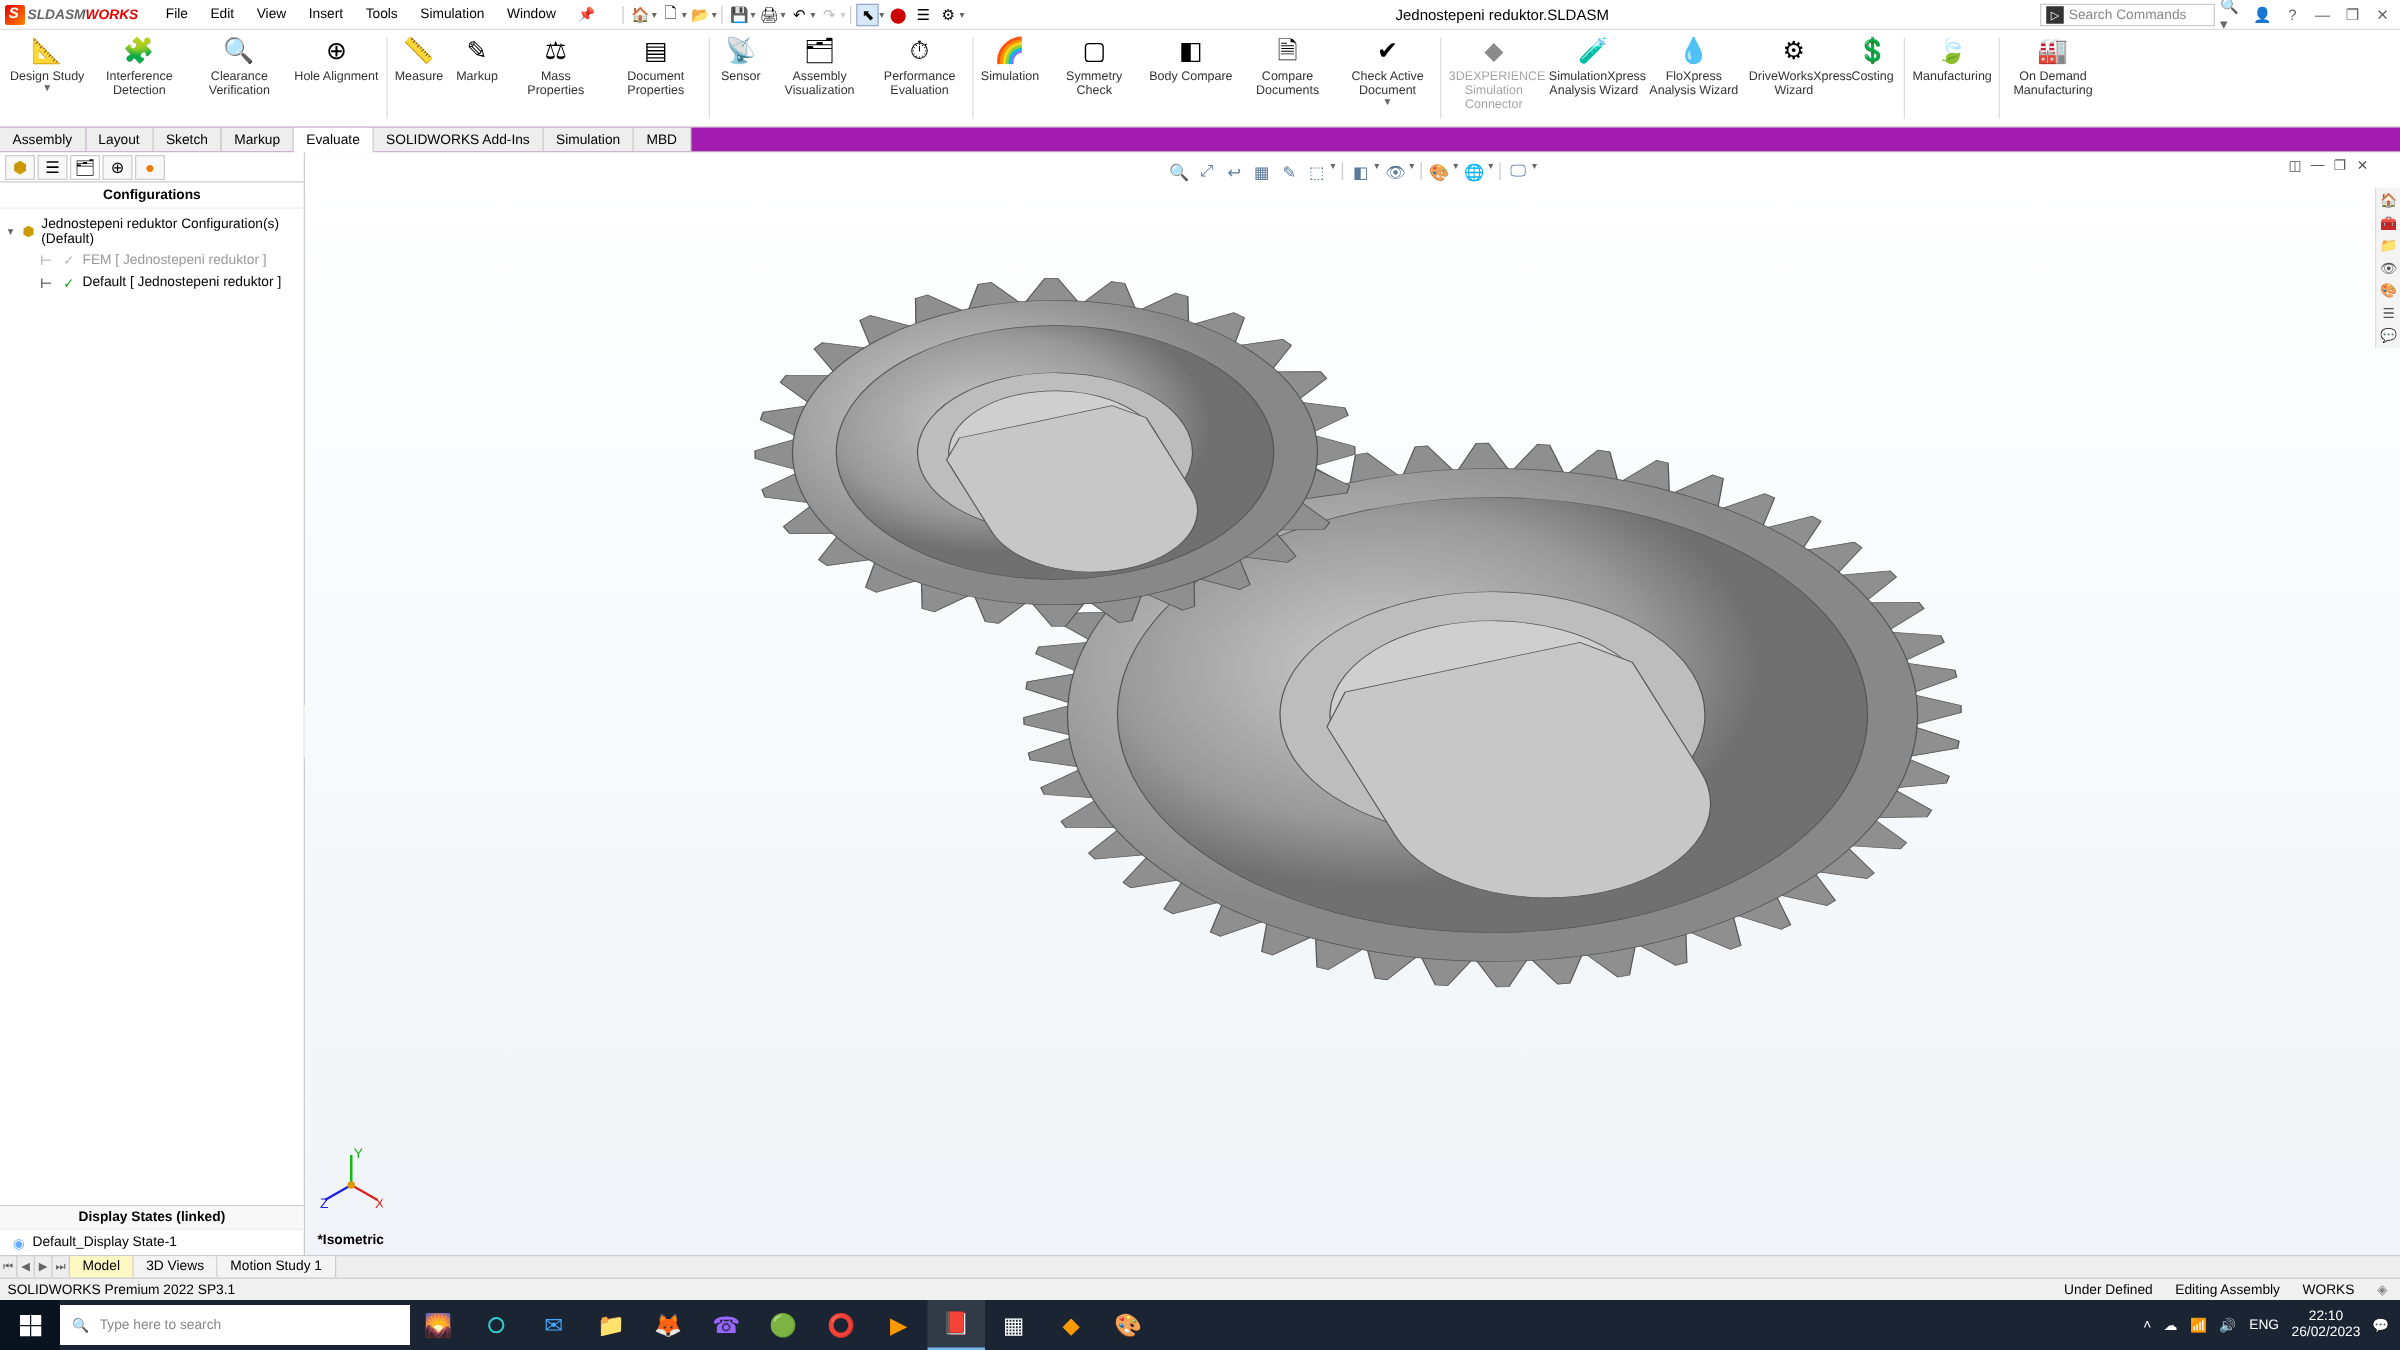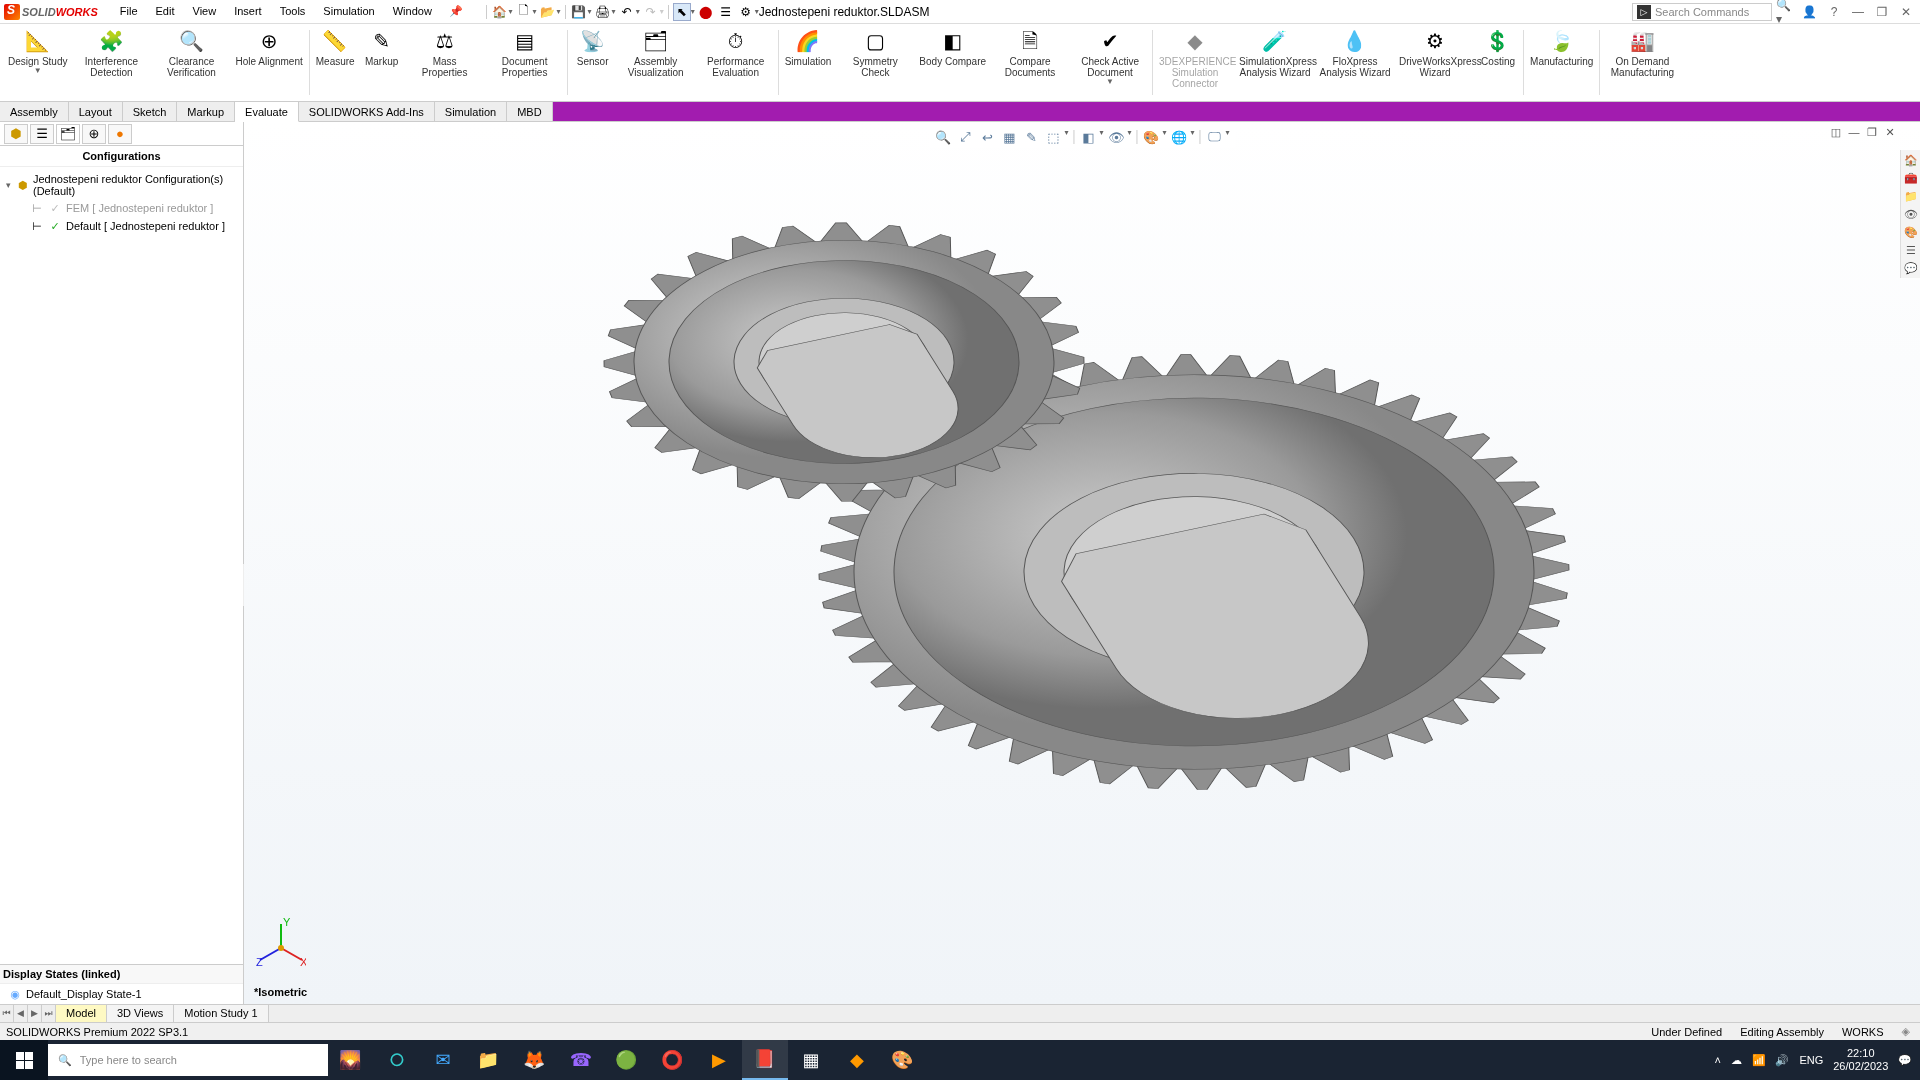--- a/index.html
+++ b/index.html
@@ -10,21 +10,21 @@
 .logo-icon::after{content:"S";position:absolute;color:#fff;font-style:italic;font-weight:bold;left:3px;top:-1px;font-size:12px}
 .logo-text{font-style:italic;font-weight:bold;font-size:11px}
 .logo-text .solid{color:#666}
 .logo-text .works{color:#e30000}
 .menubar{display:flex;gap:2px;margin-left:6px}
 .menubar span{padding:2px 8px;cursor:pointer}
 .qat{display:flex;align-items:center;gap:2px;margin-left:12px}
 .qat-btn{width:18px;height:18px;display:flex;align-items:center;justify-content:center;cursor:pointer;font-size:12px}
 .qat-sep{width:1px;height:14px;background:#ccc;margin:0 2px}
 .qat-dd{font-size:8px;color:#666;margin-left:-2px}
-.title-center{flex:1;font-size:12px}
+.title-center{flex:1;text-align:center;font-size:12px}
 .title-right{display:flex;align-items:center;gap:4px}
 .search-box{width:140px;height:18px;border:1px solid #ccc;padding:0 4px;display:flex;align-items:center;color:#888;font-size:11px}
 .search-prefix{width:14px;height:14px;background:#333;color:#fff;display:flex;align-items:center;justify-content:center;margin-right:4px;font-size:9px}
 .winbtn{width:20px;height:18px;display:flex;align-items:center;justify-content:center;cursor:pointer;color:#666;font-size:12px}
 .ribbon{height:78px;background:#fff;border-bottom:1px solid #ccc;display:flex;padding:2px 4px}
 .rbtn{display:flex;flex-direction:column;align-items:center;justify-content:flex-start;padding:2px 4px;cursor:pointer;text-align:center;line-height:1.1;min-width:46px}
 .rbtn-icon{width:26px;height:26px;margin-bottom:2px;display:flex;align-items:center;justify-content:center;font-size:20px}
 .rbtn-label{font-size:10px;color:#333;max-width:72px}
 .rbtn.disabled{opacity:.45}
 .rsep{width:1px;background:#ddd;margin:4px 2px}
@@ -35,21 +35,21 @@
 .leftpanel{width:244px;border-right:1px solid #ccc;display:flex;flex-direction:column;background:#fff}
 .lp-tabs{height:24px;border-bottom:1px solid #ccc;display:flex;align-items:center;padding:0 4px;gap:2px}
 .lp-tab{width:24px;height:20px;border:1px solid #ccc;display:flex;align-items:center;justify-content:center;cursor:pointer;font-size:13px;background:#f8f8f8}
 .lp-tab.active{background:#fff}
 .lp-header{text-align:center;font-weight:bold;padding:4px;border-bottom:1px solid #eee}
 .lp-tree{flex:1;overflow:auto;padding:4px}
 .tree-row{display:flex;align-items:center;gap:4px;padding:2px 0;cursor:pointer}
 .tree-exp{width:10px;text-align:center;color:#666;font-size:9px}
 .tree-icon{width:14px;height:14px;display:inline-flex;align-items:center;justify-content:center;font-size:11px}
 .lp-disp{border-top:1px solid #ccc}
-.lp-disp-h{font-weight:bold;padding:3px;background:#f8f8f8;border-bottom:1px solid #eee}
+.lp-disp-h{text-align:center;font-weight:bold;padding:3px;background:#f8f8f8;border-bottom:1px solid #eee}
 .viewport{flex:1;position:relative;background:linear-gradient(180deg,#fff 0%,#f0f4f8 100%);overflow:hidden}
 .heads-up{position:absolute;top:4px;left:50%;transform:translateX(-50%);display:flex;gap:4px;background:rgba(255,255,255,.8);padding:2px 6px;border-radius:3px}
 .hu-btn{width:18px;height:18px;display:flex;align-items:center;justify-content:center;cursor:pointer;font-size:13px;color:#5a7a9a}
 .hu-sep{width:1px;background:#ccc;margin:2px 1px}
 .triad{position:absolute;left:12px;bottom:36px;width:50px;height:50px}
 .view-label{position:absolute;left:10px;bottom:6px;font-weight:bold;font-size:11px}
 .right-rail{position:absolute;right:0;top:0;width:20px;display:flex;flex-direction:column;gap:2px;padding:2px;background:#f4f4f4;border-left:1px solid #ddd}
 .rr-btn{width:16px;height:16px;cursor:pointer;display:flex;align-items:center;justify-content:center;font-size:11px;color:#555}
 .rr-top{position:absolute;right:22px;top:2px;display:flex;gap:2px}
 .doc-tabs{height:18px;background:#eee;border-top:1px solid #ccc;display:flex}
@@ -72,21 +72,21 @@
 .tb-clock{text-align:center;line-height:1.2;font-size:11px}
 .gears-svg{position:absolute;left:280px;top:-20px}
 .collapse-handle{position:absolute;left:243px;top:50%;width:8px;height:44px;background:#eee;border:1px solid #ccc;border-left:none;cursor:pointer;display:flex;align-items:center;justify-content:center;font-size:8px;color:#888}
 </style>
 </head>
 <body>
 
 <div class="titlebar">
   <div class="logo">
     <span class="logo-icon"></span>
-    <span class="logo-text"><span class="solid">SOLID</span><span class="works">WORKS</span></span>
+    <span class="logo-text"><span class="solid">SLDASM</span><span class="works">WORKS</span></span>
   </div>
   <div class="menubar">
     <span>File</span>
     <span>Edit</span>
     <span>View</span>
     <span>Insert</span>
     <span>Tools</span>
     <span>Simulation</span>
     <span>Window</span>
     <span style="color:#888">📌</span>

